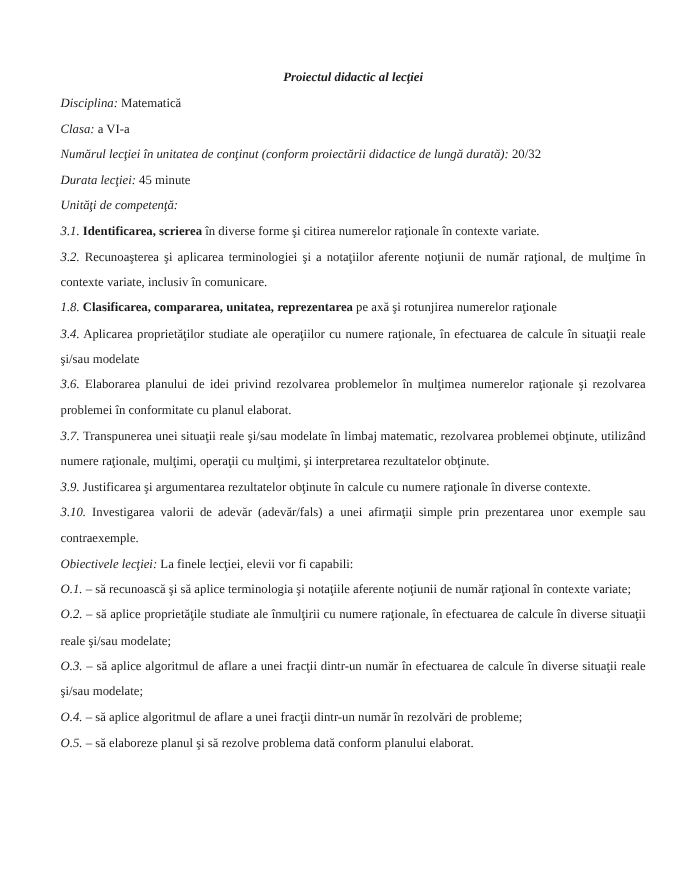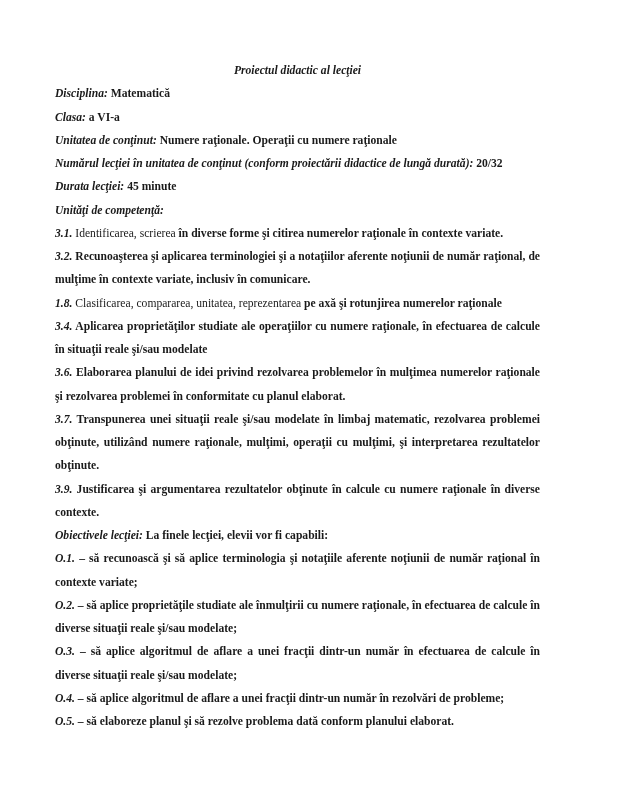--- a/index.html
+++ b/index.html
@@ -1,58 +1,58 @@
 <!DOCTYPE html>
 <html><head>
 <meta charset="utf-8">
 <style>
   html, body { margin: 0; padding: 0; background: #ffffff; }
   body { width: 618px; height: 800px; overflow: hidden; }
   .page {
     box-sizing: border-box;
     width: 618px; height: 800px;
-    padding: 59px 78px 0 55px;
+    padding: 59px 31px 0 55px;
     font-family: "Liberation Serif", "DejaVu Serif", serif;
     font-size: 11.6px;
     line-height: 23.25px;
     color: #1a1a1a;
     background: #ffffff;
   }
   .title {
     margin: 0;
     text-align: center;
     font-weight: bold;
     font-style: italic;
     font-size: 11.6px;
     line-height: 23.25px;
   }
   p.para { margin: 0; text-align: justify; }
-  .bi { font-weight: bold; font-style: italic; }
-  .b  { font-weight: normal; font-style: normal; }
-  .n  { font-weight: bold; font-style: normal; }
+  .bi { font-weight: normal; font-style: italic; }
+  .b  { font-weight: bold; font-style: normal; }
+  .n  { font-weight: normal; font-style: normal; }
 </style>
 </head>
 <body>
 
 <div class="page">
   <div class="title">Proiectul didactic al lecţiei</div>
   <div>
       <p class="para"><span class="bi">Disciplina:</span><span class="n"> Matematică</span></p>
       <p class="para"><span class="bi">Clasa:</span><span class="n"> a VI-a</span></p>
-      <p class="para"><span class="bi">Unitatea de conţinut:</span><span class="n"> Numere raţionale. Operaţii cu numere raţionale</span></p>
       <p class="para"><span class="bi">Numărul lecţiei în unitatea de conţinut (conform proiectării didactice de lungă durată):</span><span class="n"> 20/32</span></p>
       <p class="para"><span class="bi">Durata lecţiei:</span><span class="n"> 45 minute</span></p>
       <p class="para"><span class="bi">Unităţi de competenţă:</span></p>
       <p class="para"><span class="bi">3.1.</span><span class="b"> Identificarea, scrierea</span><span class="n"> în diverse forme şi citirea numerelor raţionale în contexte variate.</span></p>
       <p class="para"><span class="bi">3.2.</span><span class="n"> Recunoaşterea şi aplicarea terminologiei şi a notaţiilor aferente noţiunii de număr raţional, de mulţime în contexte variate, inclusiv în comunicare.</span></p>
       <p class="para"><span class="bi">1.8.</span><span class="b"> Clasificarea, compararea, unitatea, reprezentarea</span><span class="n"> pe axă şi rotunjirea numerelor raţionale</span></p>
       <p class="para"><span class="bi">3.4.</span><span class="n"> Aplicarea proprietăţilor studiate ale operaţiilor cu numere raţionale, în efectuarea de calcule în situaţii reale şi/sau modelate</span></p>
       <p class="para"><span class="bi">3.6.</span><span class="n"> Elaborarea planului de idei privind rezolvarea problemelor în mulţimea numerelor raţionale şi rezolvarea problemei în conformitate cu planul elaborat.</span></p>
       <p class="para"><span class="bi">3.7.</span><span class="n"> Transpunerea unei situaţii reale şi/sau modelate în limbaj matematic, rezolvarea problemei obţinute, utilizând numere raţionale, mulţimi, operaţii cu mulţimi, şi interpretarea rezultatelor obţinute.</span></p>
       <p class="para"><span class="bi">3.9.</span><span class="n"> Justificarea şi argumentarea rezultatelor obţinute în calcule cu numere raţionale în diverse contexte.</span></p>
+      <p class="para"><span class="bi">3.10.</span><span class="n"> Investigarea valorii de adevăr (adevăr/fals) a unei afirmaţii simple prin prezentarea unor exemple sau contraexemple.</span></p>
       <p class="para"><span class="bi">Obiectivele lecţiei:</span><span class="n"> La finele lecţiei, elevii vor fi capabili:</span></p>
       <p class="para"><span class="bi">O.1.</span><span class="n"> – să recunoască şi să aplice terminologia şi notaţiile aferente noţiunii de număr raţional în contexte variate;</span></p>
       <p class="para"><span class="bi">O.2.</span><span class="n"> – să aplice proprietăţile studiate ale înmulţirii cu numere raţionale, în efectuarea de calcule în diverse situaţii reale şi/sau modelate;</span></p>
       <p class="para"><span class="bi">O.3.</span><span class="n"> – să aplice algoritmul de aflare a unei fracţii dintr-un număr în efectuarea de calcule în diverse situaţii reale şi/sau modelate;</span></p>
       <p class="para"><span class="bi">O.4.</span><span class="n"> – să aplice algoritmul de aflare a unei fracţii dintr-un număr în rezolvări de probleme;</span></p>
       <p class="para"><span class="bi">O.5.</span><span class="n"> – să elaboreze planul şi să rezolve problema dată conform planului elaborat.</span></p>
     </div>
 </div>
 
 </body></html>

